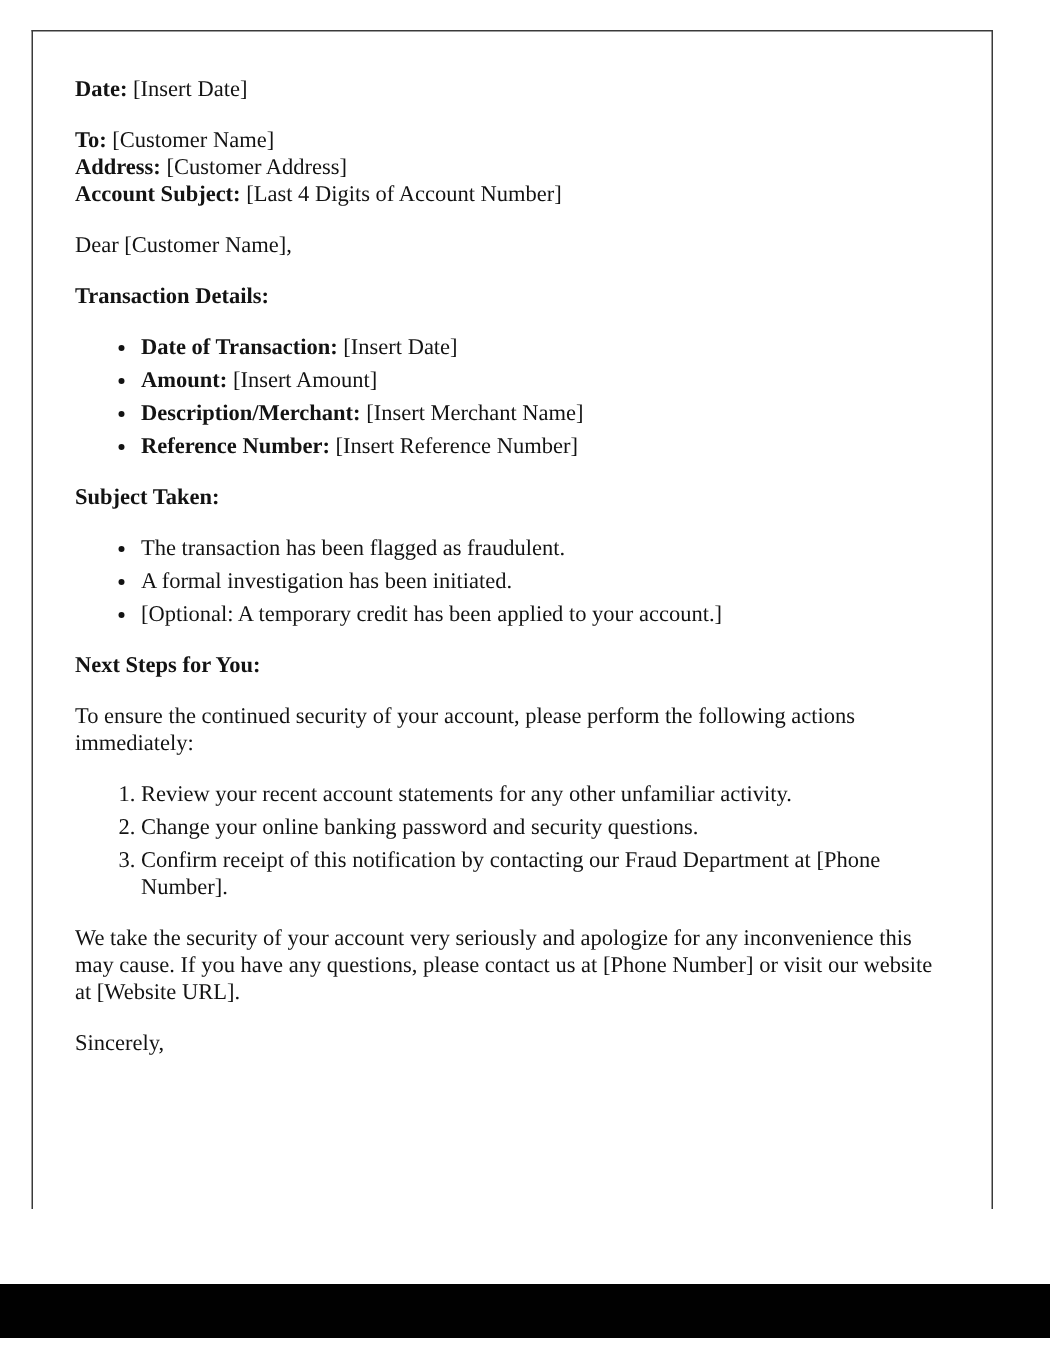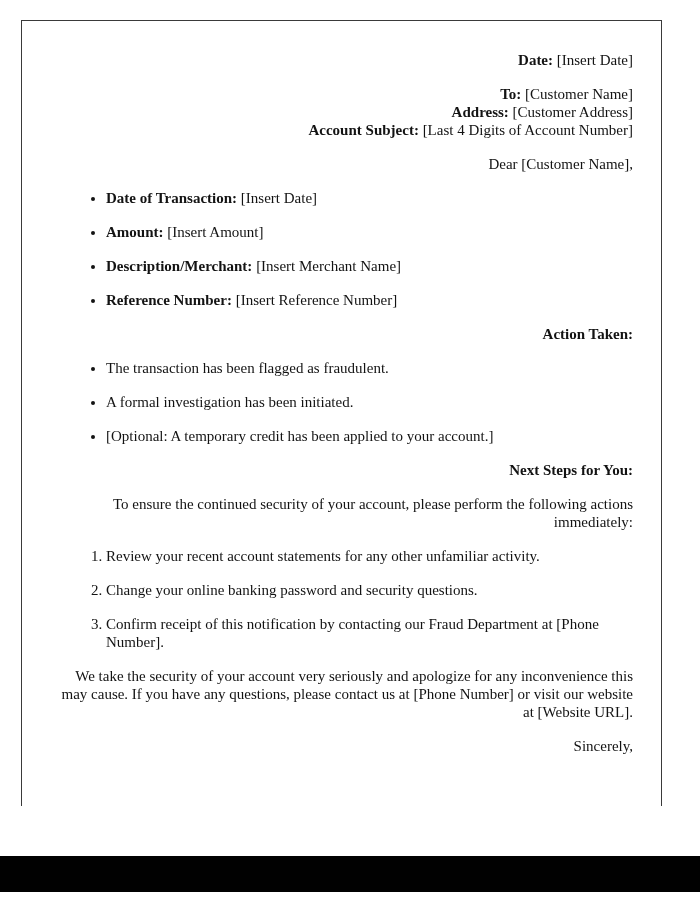--- a/index.html
+++ b/index.html
@@ -17,27 +17,27 @@
     border: 1px solid #3a3a3a;
     border-bottom: none;
     background: #ffffff;
     padding: 30px 28px 0 28px;
     overflow: hidden;
     font-family: "Liberation Serif", "DejaVu Serif", serif;
     font-size: 15px;
     line-height: 18px;
     color: #131313;
   }
-  .para { margin: 0 0 16px 0; text-align: right; }
+  .para { margin: 0 0 16px 0; }
   .bold { font-weight: bold; }
   ul.blist, ol.nlist {
     margin: 0 0 16px 0;
     padding: 0 0 0 40px;
   }
-  ul.blist li, ol.nlist li { margin: 16px; }
+  ul.blist li, ol.nlist li { margin: 4px; }
   .bottom-bar {
     position: absolute;
     left: 0; top: 856px;
     width: 700px; height: 36px;
     background: #010101;
   }
 </style>
 </head>
 <body>
 
@@ -48,29 +48,30 @@
   <div class="para">
     <div><span class="bold">To:</span><span> [Customer Name]</span></div>
     <div><span class="bold">Address:</span><span> [Customer Address]</span></div>
     <div><span class="bold">Account Subject:</span><span> [Last 4 Digits of Account Number]</span></div>
   </div>
 
 
   <div class="para">Dear [Customer Name],</div>
 
 
+  <div class="para bold">Transaction Details:</div>
 
   <ul class="blist">
     <li><span class="bold">Date of Transaction:</span><span> [Insert Date]</span></li>
     <li><span class="bold">Amount:</span><span> [Insert Amount]</span></li>
     <li><span class="bold">Description/Merchant:</span><span> [Insert Merchant Name]</span></li>
     <li><span class="bold">Reference Number:</span><span> [Insert Reference Number]</span></li>
   </ul>
 
-  <div class="para bold">Action Taken:</div>
+  <div class="para bold">Subject Taken:</div>
 
 
   <ul class="blist">
     <li>The transaction has been flagged as fraudulent.</li>
     <li>A formal investigation has been initiated.</li>
     <li>[Optional: A temporary credit has been applied to your account.]</li>
   </ul>
 
   <div class="para bold">Next Steps for You:</div>
 

